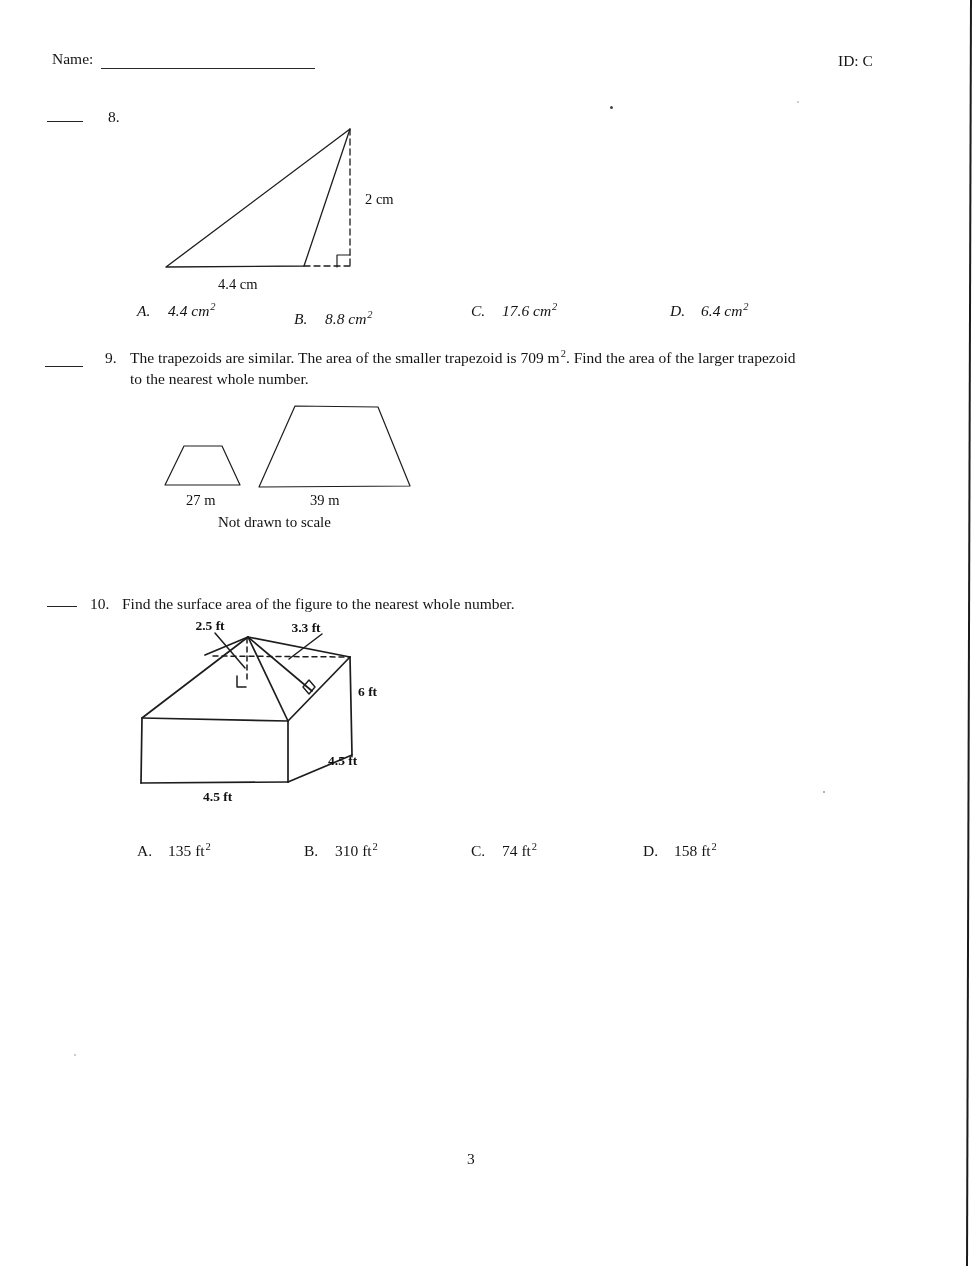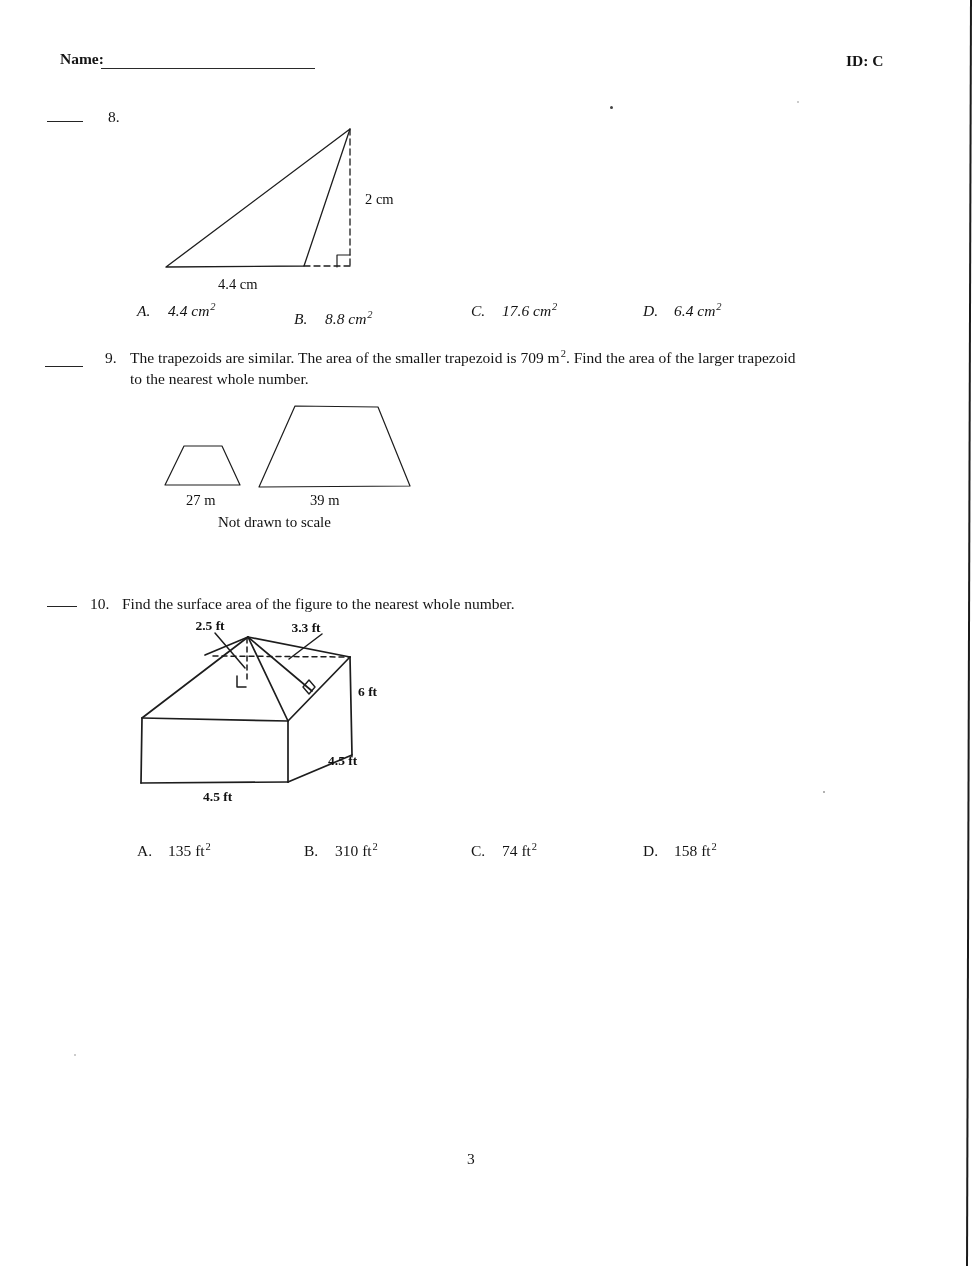--- a/index.html
+++ b/index.html
@@ -2,21 +2,21 @@
 <html><head>
 <meta charset="utf-8">
 <style>
   html,body { margin:0; padding:0; background:#e8e8e8; }
   .page {
     position:relative; width:979px; height:1266px; margin:0 auto;
     background:#ffffff; overflow:hidden;
     font-family:"Liberation Serif", serif; color:#141414;
   }
   .abs { position:absolute; }
-  .bold { font-weight:bold;margin-left:8px; }
+  .bold { font-weight:normal; }
   .t15 { font-size:15.5px; line-height:20px; white-space:nowrap; }
   .blank-line { border-bottom:1.6px solid #242424; height:1px; }
   .underline { border-bottom:1.6px solid #2a2a2a; height:1px; }
   .choice-row { position:absolute; width:720px; height:26px; }
   .choice { position:absolute; top:0; font-size:15.5px; white-space:nowrap; }
   .choice .letter { display:inline-block; min-width:31px; }
   .sup { font-size:10.5px; position:relative; top:-6px; margin-left:1px; }
   .scan-line {
     position:absolute; left:968px; top:-2px; width:2.2px; height:1270px;
     background:#1b1b1b; transform:rotate(0.18deg);
@@ -57,21 +57,21 @@
   <div class="choice-row" style="left:137px; top:302px;font-style:italic;">
     <div class="choice" style="left:0;">
       <span class="letter">A.</span><span>4.4 cm</span><span class="sup">2</span>
     </div>
     <div class="choice" style="left:157px;margin-top:8px;">
       <span class="letter">B.</span><span>8.8 cm</span><span class="sup">2</span>
     </div>
     <div class="choice" style="left:334px;">
       <span class="letter">C.</span><span>17.6 cm</span><span class="sup">2</span>
     </div>
-    <div class="choice" style="left:506px;">
+    <div class="choice" style="left:533px;">
       <span class="letter">D.</span><span>6.4 cm</span><span class="sup">2</span>
     </div>
   </div>
 
   <div class="abs blank-line" style="left:45px; top:365px; width:38px;"></div>
   <div class="abs t15" style="left:105px; top:348px;">9.</div>
   <div class="abs t15" style="left:130px; top:348px;">
     <span>The trapezoids are similar. The area of the smaller trapezoid is 709 m</span><span class="sup">2</span><span>. Find the area of the larger trapezoid</span>
   </div>
   <div class="abs t15" style="left:130px; top:369px;">to the nearest whole number.</div>

